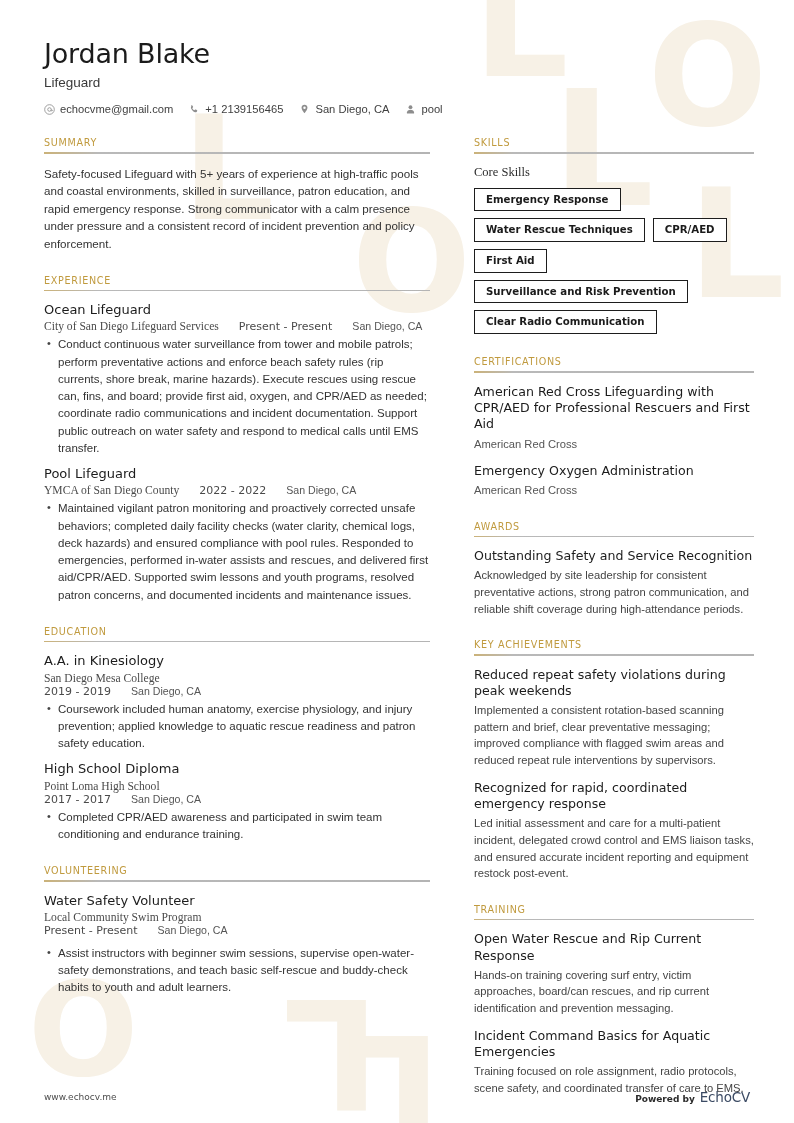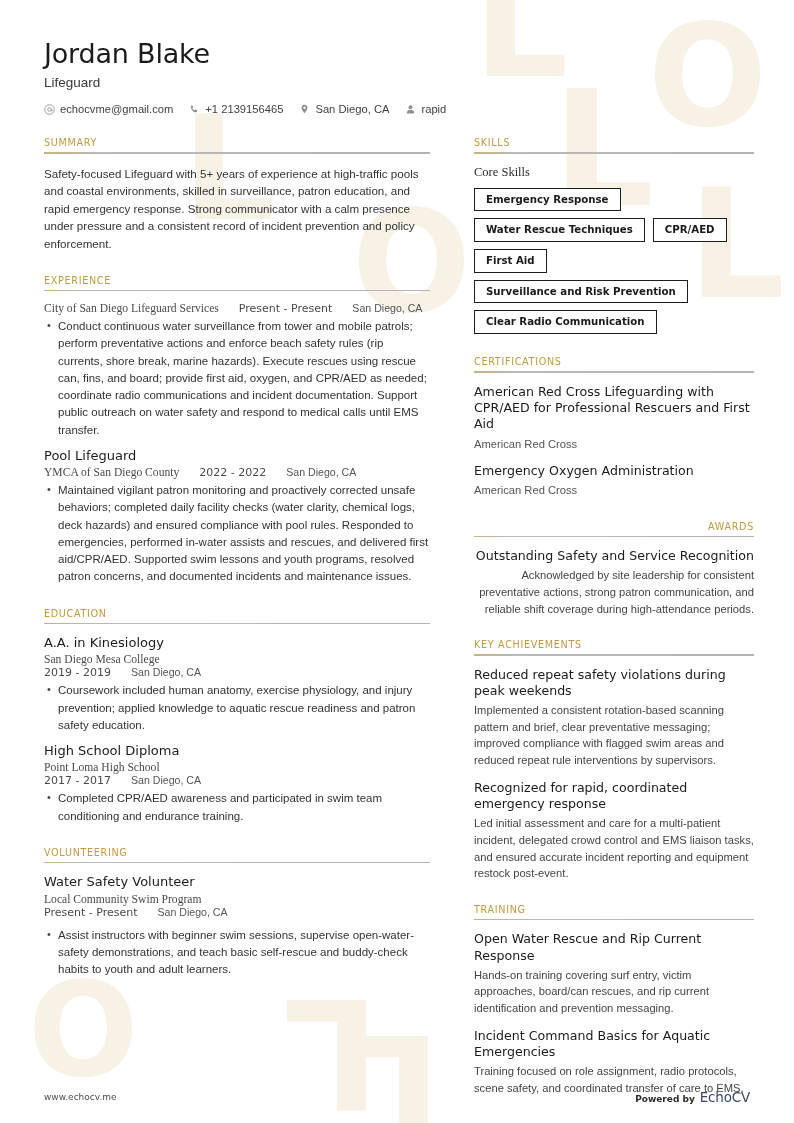--- a/index.html
+++ b/index.html
@@ -302,40 +302,41 @@
           <span>San Diego, CA</span>
         </span>
 
         <span class="contact-item">
           <span class="c-icon">
             <svg width="11" height="11" viewBox="0 0 16 16" fill="currentColor">
               <circle cx="8" cy="4.6" r="2.8"></circle>
               <path d="M8 8.4c-2.9 0-5.2 1.8-5.2 4v1.4h10.4v-1.4c0-2.2-2.3-4-5.2-4z"></path>
             </svg>
           </span>
-          <span>rapid</span>
+          <span>pool</span>
         </span>
       </div>
     </div>
 
     <div class="columns">
 
       <div class="col-left">
 
         <div class="section">
           <div class="section-title">SUMMARY</div>
           <div class="rule"></div>
           <p class="para">Safety-focused Lifeguard with 5+ years of experience at high-traffic pools and coastal environments, skilled in surveillance, patron education, and rapid emergency response. Strong communicator with a calm presence under pressure and a consistent record of incident prevention and policy enforcement.</p>
         </div>
 
         <div class="section">
           <div class="section-title">EXPERIENCE</div>
           <div class="rule"></div>
 
           <div class="entry">
+            <h3 class="entry-title">Ocean Lifeguard</h3>
             <div class="entry-meta">
               <span class="entry-org">City of San Diego Lifeguard Services</span>
               <span class="entry-dates">Present  -  Present</span>
               <span class="entry-loc">San Diego, CA</span>
             </div>
             <ul class="bullets">
               <li>Conduct continuous water surveillance from tower and mobile patrols; perform preventative actions and enforce beach safety rules (rip currents, shore break, marine hazards). Execute rescues using rescue can, fins, and board; provide first aid, oxygen, and CPR/AED as needed; coordinate radio communications and incident documentation. Support public outreach on water safety and respond to medical calls until EMS transfer.</li>
             </ul>
           </div>
 
@@ -423,21 +424,21 @@
           <div class="rblock">
             <div class="rtitle">American Red Cross Lifeguarding with CPR/AED for Professional Rescuers and First Aid</div>
             <div class="rsub">American Red Cross</div>
           </div>
           <div class="rblock">
             <div class="rtitle">Emergency Oxygen Administration</div>
             <div class="rsub">American Red Cross</div>
           </div>
         </div>
 
-        <div class="section" style="text-align:right;">
+        <div class="section" style="">
           <div class="section-title">AWARDS</div>
           <div class="rule"></div>
           <div class="rblock">
             <div class="rtitle">Outstanding Safety and Service Recognition</div>
             <div class="rdesc">Acknowledged by site leadership for consistent preventative actions, strong patron communication, and reliable shift coverage during high-attendance periods.</div>
           </div>
         </div>
 
         <div class="section">
           <div class="section-title">KEY ACHIEVEMENTS</div>

